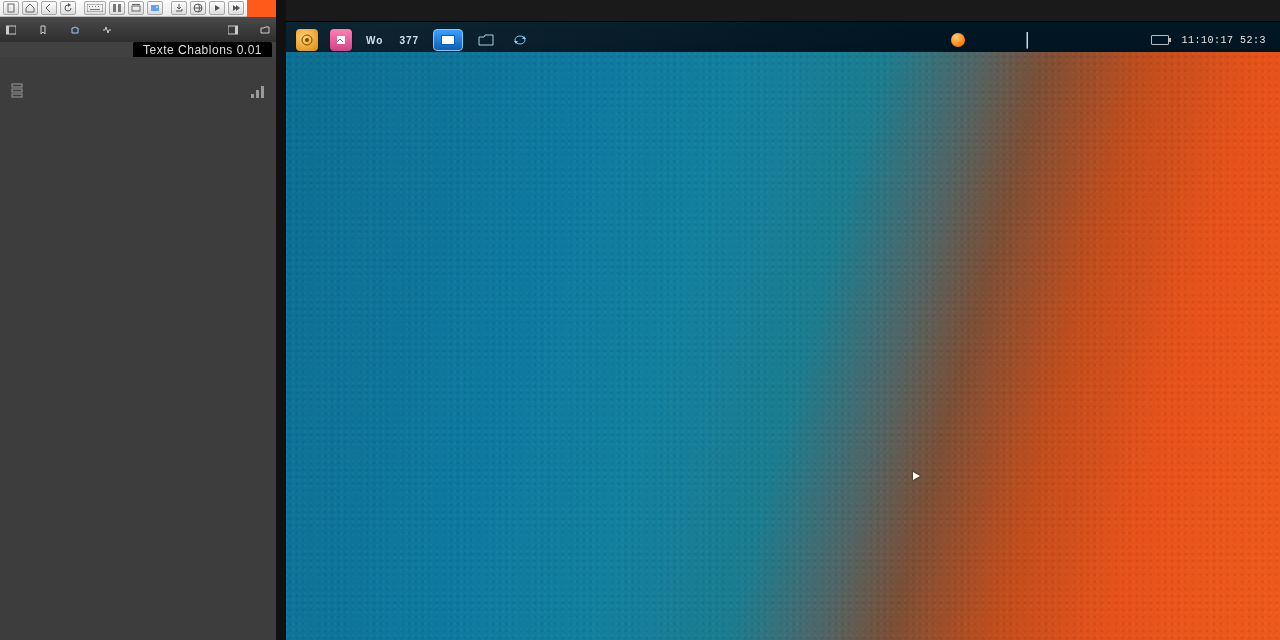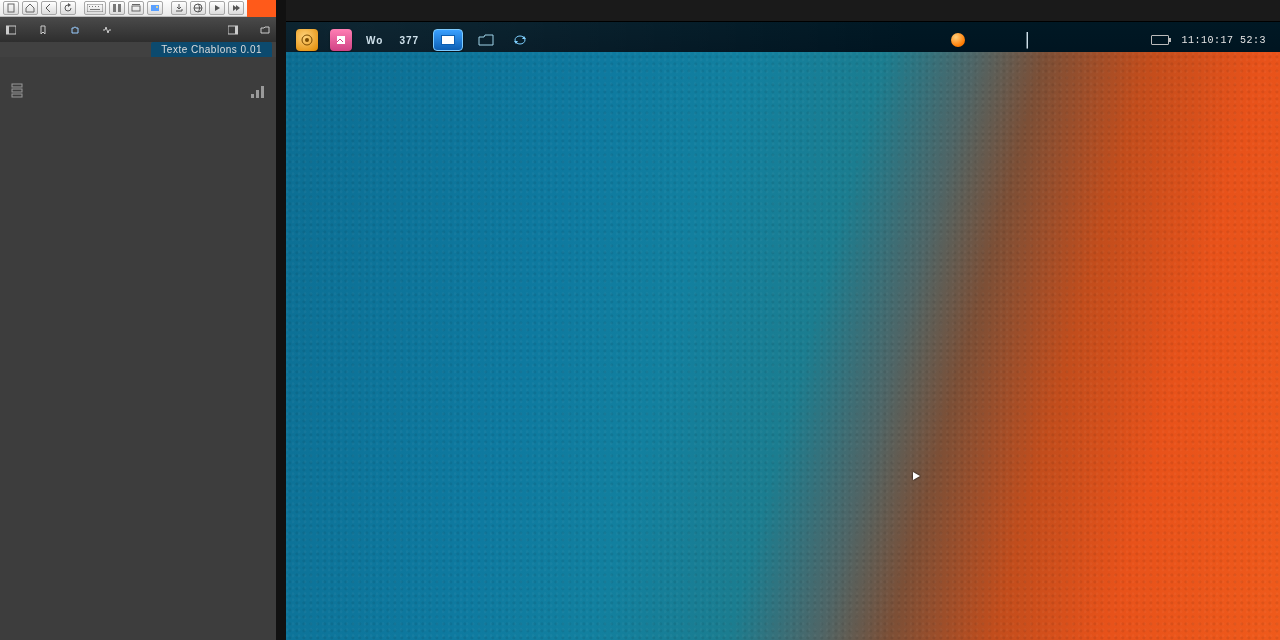--- a/index.html
+++ b/index.html
@@ -28,21 +28,21 @@
     display:flex; align-items:center; padding:0 4px; gap:18px; }
   .lt-ticon { width:14px; height:14px; color:#d9d9d9; cursor:pointer;
     display:flex; align-items:center; justify-content:center; }
   .lt-spacer { flex:1 }
   .lt-ticon svg { display:block }
 
   #lt-strip { height:15px; background:#414141;
     display:flex; align-items:center; justify-content:flex-end;
     position:relative; }
   #lt-tab { position:absolute; right:4px; top:0; bottom:0;
-    padding:0 10px; background:#0c4a6e; color:#ddd; font-size:10px;
+    padding:0 10px; background:#000000; color:#ddd; font-size:12px;
     display:flex; align-items:center; border-radius:2px 2px 0 0;
     letter-spacing:.5px; }
 
   #lt-body { position:absolute; top:57px; bottom:0; left:0; right:0;
     background:#3d3d3d; }
   .lt-dock { position:absolute; width:24px; height:24px;
     display:flex; align-items:center; justify-content:center;
     color:#8a8a8a; cursor:pointer; }
   #lt-dock-l { left:6px;  top:22px; }
   #lt-dock-r { right:6px; top:22px; }

